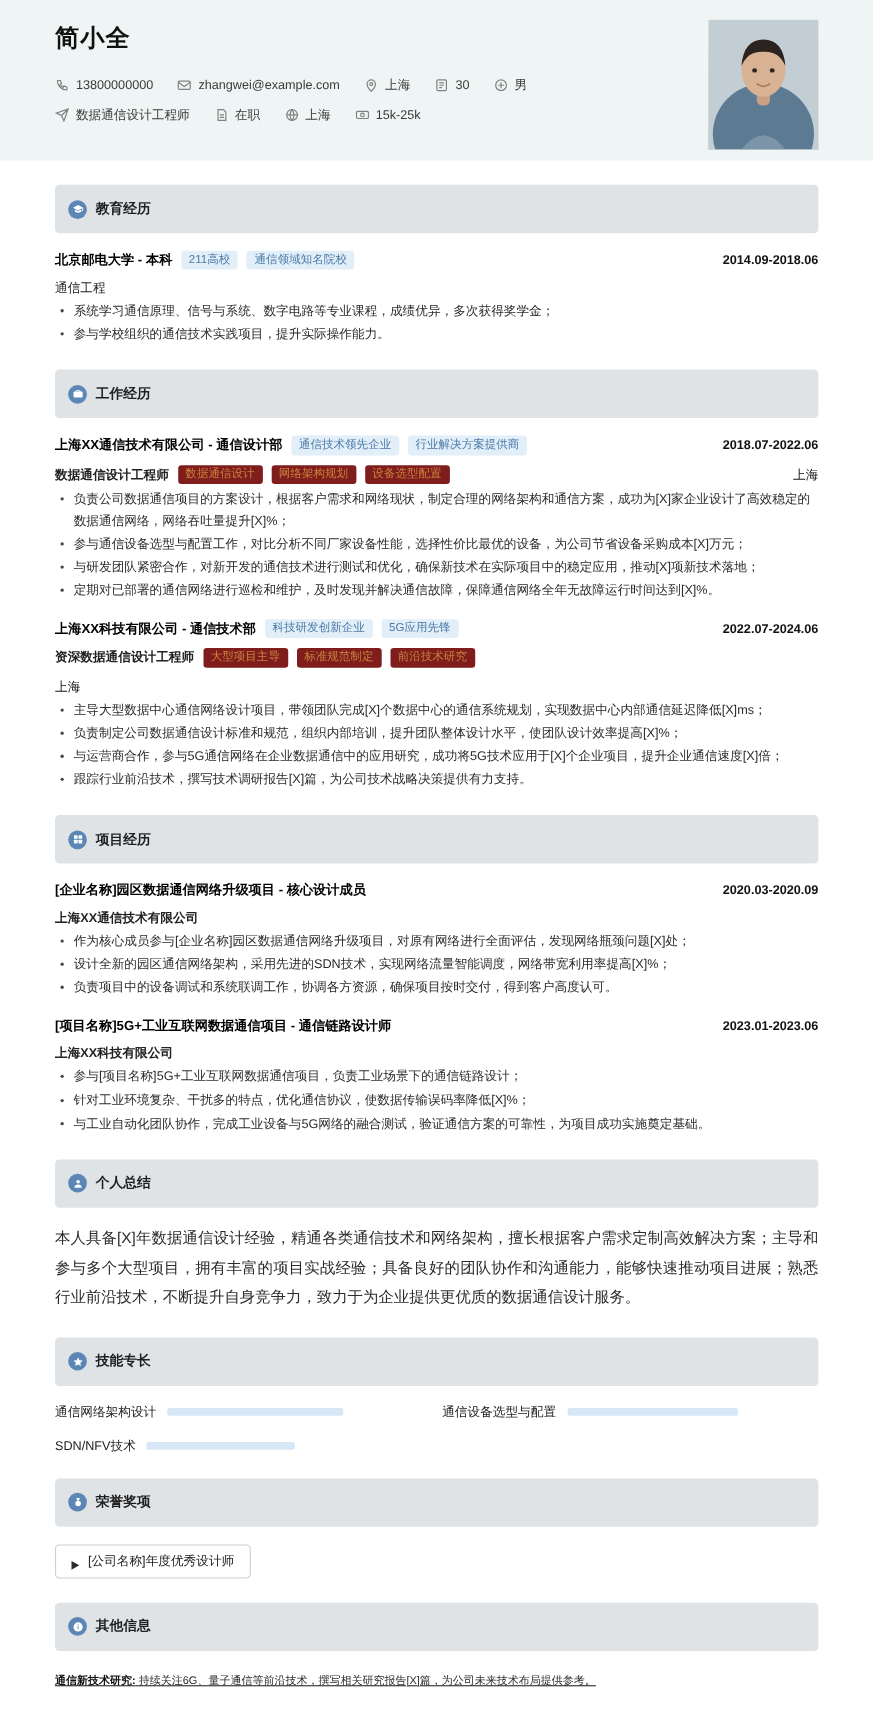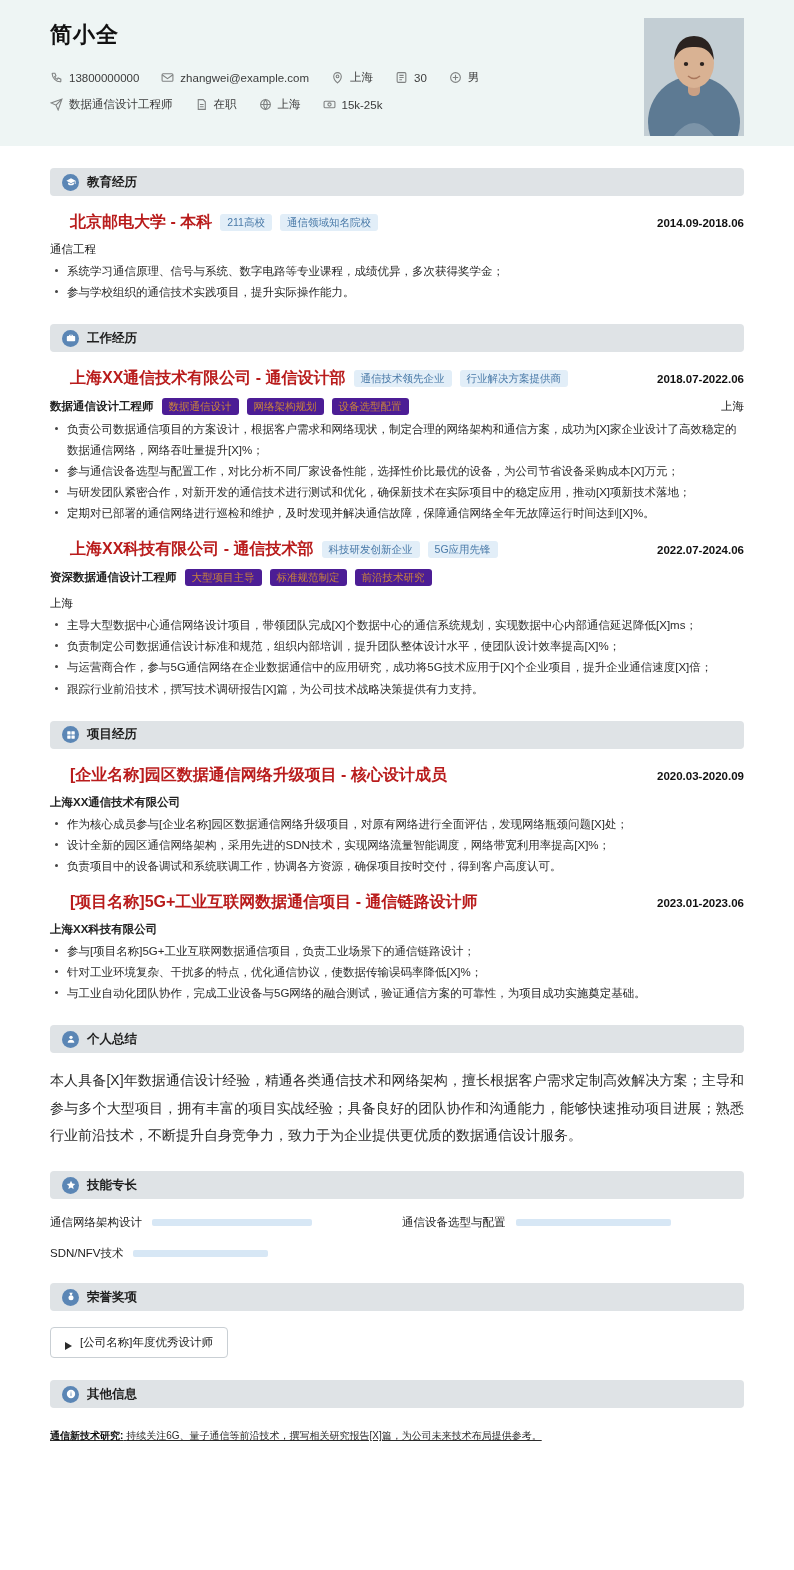--- a/index.html
+++ b/index.html
@@ -59,21 +59,21 @@
     background: linear-gradient(180deg,#cfd9de 0%, #b9c6cc 100%);
   }
   .photo svg { display:block; width:100px; height:118px; }
 
   
   .content { padding: 0 50px 40px 50px; }
   .section { margin-top: 22px; }
   .sec-head {
     background: #dfe3e6;
     border-radius: 4px;
-    height: 28px;
+    height: 44px;
     display: flex;
     align-items: center;
     padding: 0 12px;
   }
   .sec-badge {
     width: 17px; height: 17px; border-radius: 50%;
     background: #5b86b5;
     color: #fff;
     font-size: 9px;
     display: flex; align-items: center; justify-content: center;
@@ -84,35 +84,35 @@
   .sec-title { font-size: 12.5px; font-weight: bold; color: #1f1f1f; }
 
   .entry { margin-top: 16px; }
   .entry-row {
     display: flex;
     align-items: baseline;
     justify-content: space-between;
     gap: 10px;
   }
   .entry-left { display: flex; align-items: center; flex-wrap: wrap; gap: 8px; }
-  .entry-title { font-size: 16px; font-weight: bold; color: #b91c1c; margin-left: 20px; }
+  .entry-title { font-size: 12px; font-weight: bold; color: #000000; }
   .entry-date { font-size: 11.5px; font-weight: bold; color: #111; white-space: nowrap; }
   .entry-sub { font-size: 11.5px; color: #222; margin-top: 9px; font-weight: bold; }
   .entry-sub.normal { font-weight: normal; }
 
   .tag {
     display: inline-block;
     font-size: 10.5px;
     padding: 2px 7px;
     border-radius: 3px;
     background: #e2eef8;
     color: #4a7aa8;
     line-height: 1.25;
   }
-  .tag.orange { background: #4c1d95; color: #c9833c; }
+  .tag.orange { background: #7f1d1d; color: #c9833c; }
 
   ul.bullets { list-style: none; margin-top: 4px; }
   ul.bullets li {
     position: relative;
     padding-left: 17px;
     font-size: 11.5px;
     line-height: 1.75;
     color: #2b2b2b;
     margin-bottom: 1px;
   }

